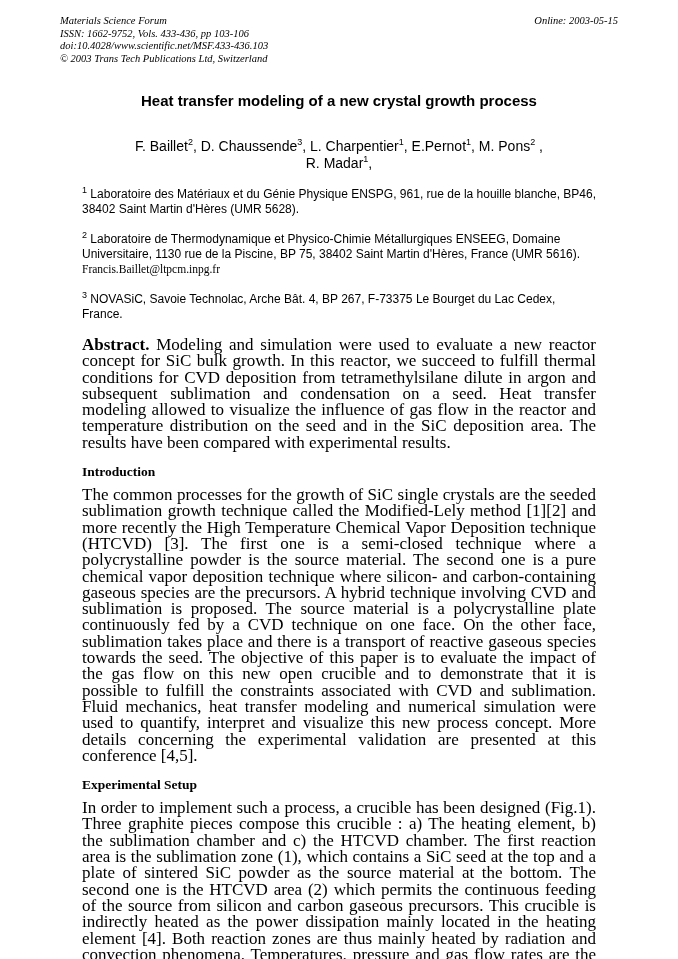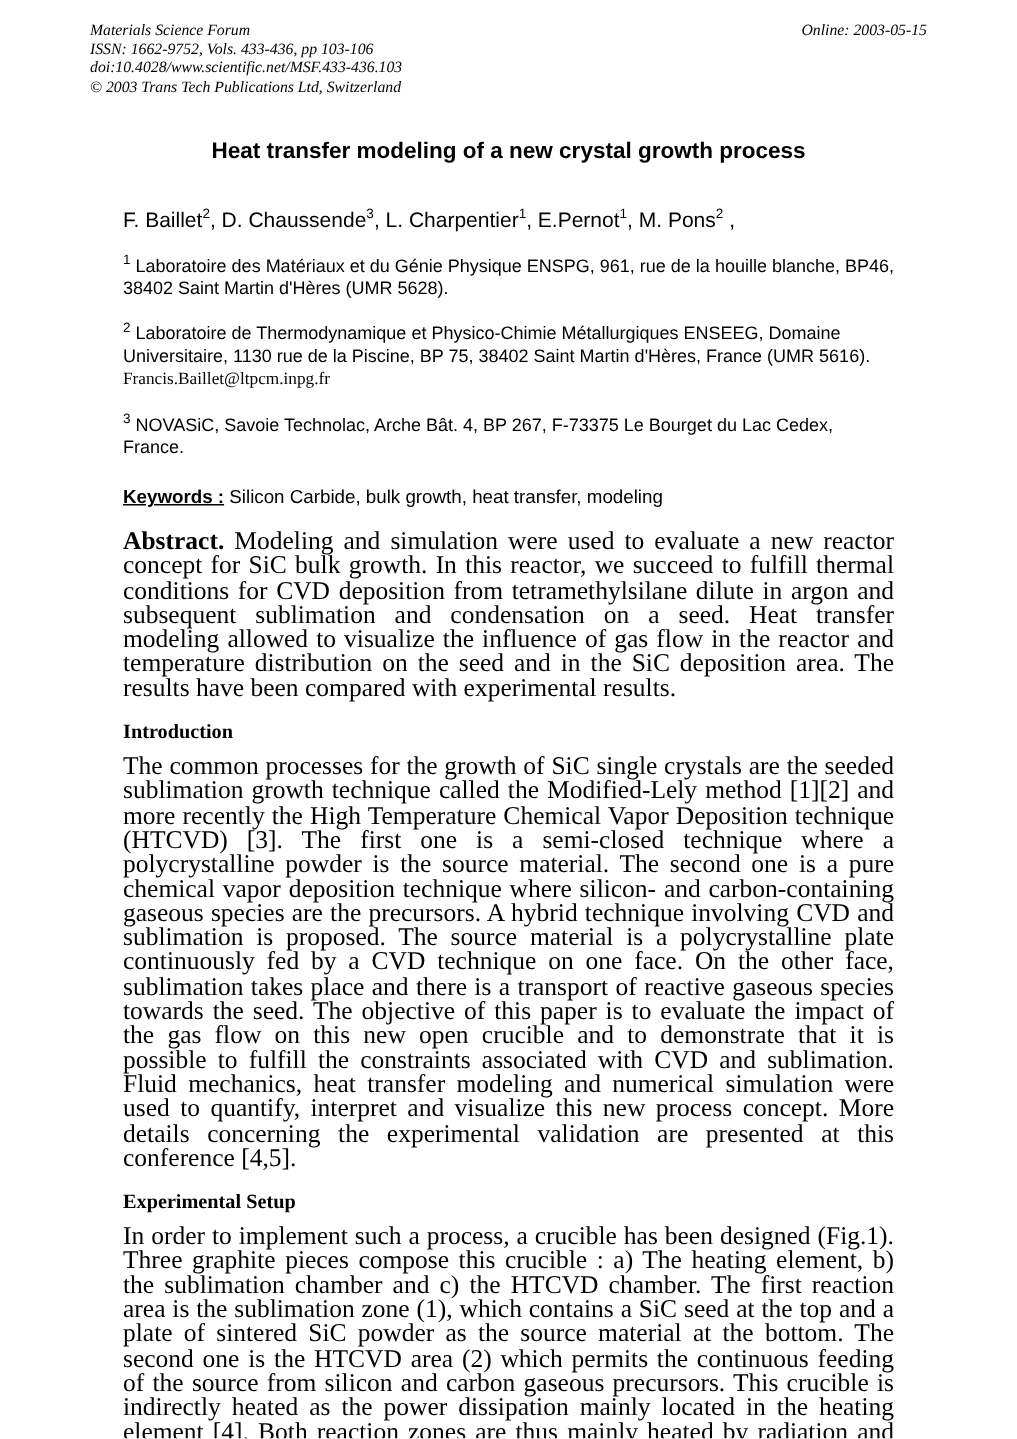--- a/index.html
+++ b/index.html
@@ -17,21 +17,21 @@
   }
   .hdr-left div { white-space: nowrap; }
   .content { padding: 0 22px; }
   .title {
     font-family: "Liberation Sans", sans-serif;
     font-size: 15px; font-weight: bold; text-align: center;
     margin-top: 27px;
   }
   .authors {
     font-family: "Liberation Sans", sans-serif;
-    font-size: 14px; line-height: 17px; 
+    font-size: 14px; line-height: 17px; text-align: center;
     margin-top: 29px;
   }
   sup { font-size: 9px; line-height: 0; }
   .aff {
     font-family: "Liberation Sans", sans-serif;
     font-size: 12px; line-height: 15px; 
     margin-top: 15px;
   }
   .aff .email { font-family: "Liberation Serif", serif; font-size: 11.5px; }
   .keywords {
@@ -65,29 +65,29 @@
     </div>
     <div class="hdr-right">Online: 2003-05-15</div>
   </div>
 
   <div class="content">
 
     <h1 class="title">Heat transfer modeling of a new crystal growth process</h1>
 
     <div class="authors">
       <div><span><span>F. Baillet</span><sup>2</sup><span>, </span></span><span><span>D. Chaussende</span><sup>3</sup><span>, </span></span><span><span>L. Charpentier</span><sup>1</sup><span>, </span></span><span><span>E.Pernot</span><sup>1</sup><span>, </span></span><span><span>M. Pons</span><sup>2</sup><span> ,</span></span></div>
+      <div><span><span>R. Madar</span><sup>1</sup><span>,</span></span></div>
     </div>
 
     <p class="aff"><sup>1</sup> <span>Laboratoire des Matériaux et du Génie Physique ENSPG, 961, rue de la houille blanche, BP46, 38402 Saint Martin d'Hères (UMR 5628).</span></p>
 
     <p class="aff"><sup>2</sup> <span>Laboratoire de Thermodynamique et Physico-Chimie Métallurgiques ENSEEG, Domaine Universitaire, 1130 rue de la Piscine, BP 75, 38402 Saint Martin d'Hères, France (UMR 5616).</span> <span class="email">Francis.Baillet@ltpcm.inpg.fr</span></p>
 
     <p class="aff"><sup>3</sup> <span>NOVASiC, Savoie Technolac, Arche Bât. 4, BP 267, F-73375 Le Bourget du Lac Cedex, France.</span></p>
 
-    <p class="keywords"><span class="kw-label">Keywords :</span> <span>Silicon Carbide, bulk growth, heat transfer, modeling</span></p>
 
     <p class="body-par abstract"><span class="par-label">Abstract.</span> <span>Modeling and simulation were used to evaluate a new reactor concept for SiC bulk growth. In this reactor, we succeed to fulfill thermal conditions for CVD deposition from tetramethylsilane dilute in argon and subsequent sublimation and condensation on a seed. Heat transfer modeling allowed to visualize the influence of gas flow in the reactor and temperature distribution on the seed and in the SiC deposition area. The results have been compared with experimental results.</span></p>
 
     <h2 class="sec-heading">Introduction</h2>
     <p class="body-par">The common processes for the growth of SiC single crystals are the seeded sublimation growth technique called the Modified-Lely method [1][2] and more recently the High Temperature Chemical Vapor Deposition technique (HTCVD) [3]. The first one is a semi-closed technique where a polycrystalline powder is the source material. The second one is a pure chemical vapor deposition technique where silicon- and carbon-containing gaseous species are the precursors. A hybrid technique involving CVD and sublimation is proposed. The source material is a polycrystalline plate continuously fed by a CVD technique on one face. On the other face, sublimation takes place and there is a transport of reactive gaseous species towards the seed. The objective of this paper is to evaluate the impact of the gas flow on this new open crucible and to demonstrate that it is possible to fulfill the constraints associated with CVD and sublimation. Fluid mechanics, heat transfer modeling and numerical simulation were used to quantify, interpret and visualize this new process concept. More details concerning the experimental validation are presented at this conference [4,5].</p>
 
     <h2 class="sec-heading">Experimental Setup</h2>
     <p class="body-par">In order to implement such a process, a crucible has been designed (Fig.1). Three graphite pieces compose this crucible : a) The heating element, b) the sublimation chamber and c) the HTCVD chamber. The first reaction area is the sublimation zone (1), which contains a SiC seed at the top and a plate of sintered SiC powder as the source material at the bottom. The second one is the HTCVD area (2) which permits the continuous feeding of the source from silicon and carbon gaseous precursors. This crucible is indirectly heated as the power dissipation mainly located in the heating element [4]. Both reaction zones are thus mainly heated by radiation and convection phenomena. Temperatures, pressure and gas flow rates are the controlled parameters during the process.</p>
 
   </div>

